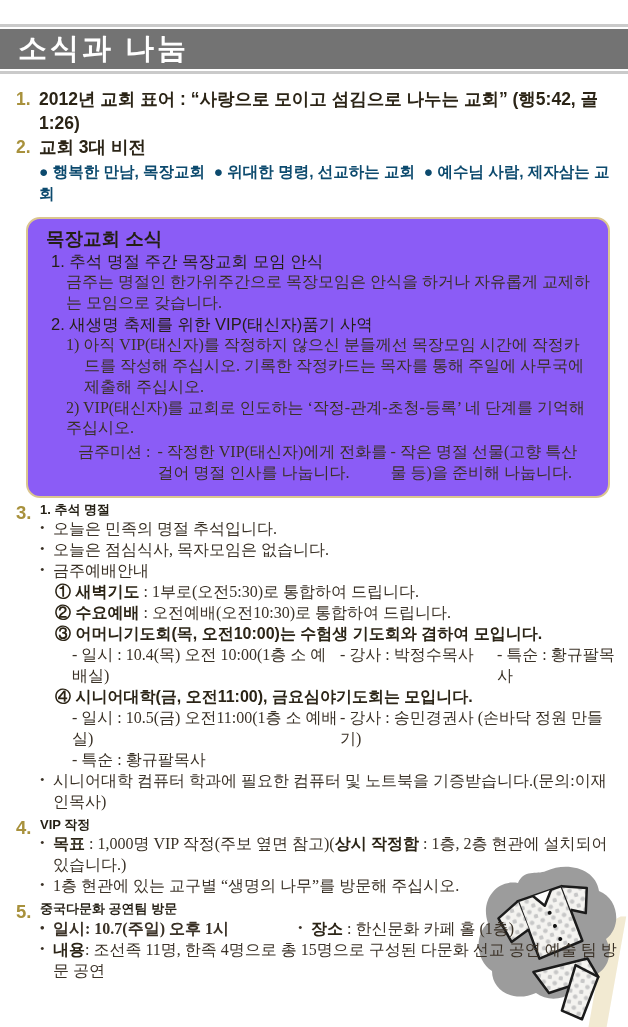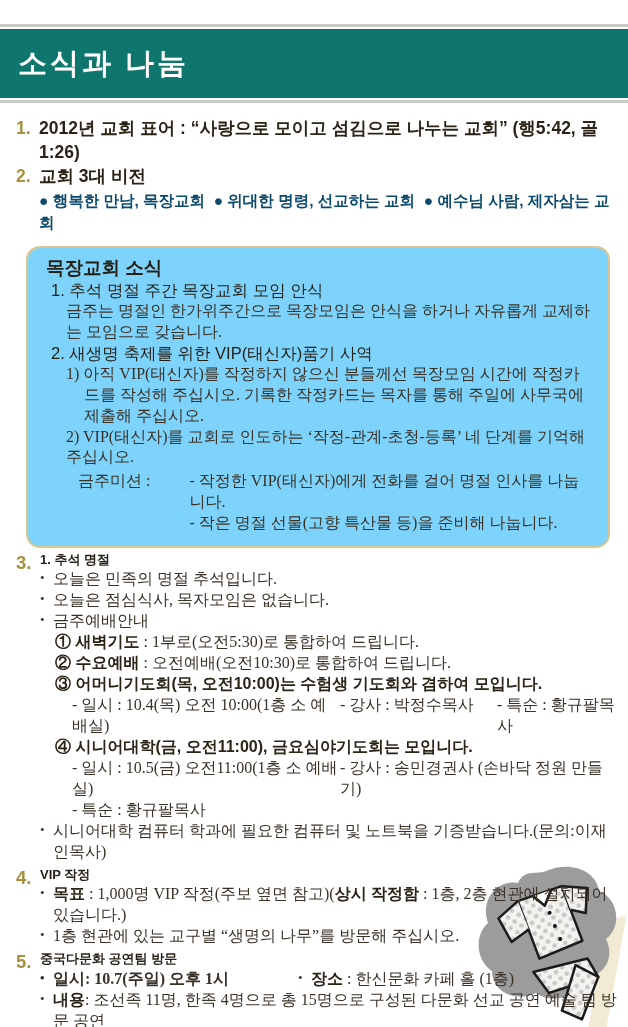--- a/index.html
+++ b/index.html
@@ -8,21 +8,21 @@
     width: 628px; height: 1027px;
     position: relative; overflow: hidden;
     background: #ffffff;
     color: #3a3126;
     font-family: "Liberation Serif", serif;
   }
   
   .rule { height: 3px; background: #cacaca; }
   .rule-top { margin-top: 24px; }
   .gold-bar {
-    height: 69px; background: #0f766e;
+    height: 40px; background: #737373;
     margin: 2px 0;
     display: flex; align-items: center;
     padding-left: 18px;
   }
   .gold-title {
     color: #fff; font-family: "Liberation Sans", sans-serif;
     font-size: 29px; font-weight: bold; letter-spacing: 3px;
   }
   
   .content { padding: 14px 10px 0 16px; position: relative; z-index: 2; }
@@ -32,39 +32,39 @@
   }
   .num-item .num { color: #a8913c; min-width: 23px; }
   .vision {
     font-family: "Liberation Sans", sans-serif; font-weight: bold;
     font-size: 15.5px; line-height: 1.4; padding-left: 23px;
     margin-top: 2px; color: #0c4a6e; white-space: pre-wrap;
   }
   
   .box {
     margin: 12px 8px 4px 10px;
-    background: #7dd3fc;
+    background: #8b5cf6;
     border: 2px solid #dbc68f;
     border-radius: 14px;
     padding: 8px 16px 12px 18px;
   }
   .box-title {
     font-family: "Liberation Sans", sans-serif; font-weight: bold;
     font-size: 18.5px; color: #241f14; line-height: 1.3;
   }
   .box-item-title {
     font-family: "Liberation Sans", sans-serif; font-weight: normal;
     font-size: 16.5px; color: #241f14; 
     padding-left: 5px; line-height: 1.3;
   }
   .box-body { font-size: 16px; line-height: 1.3; padding-left: 20px; font-family: Liberation Serif, serif; }
   .hang { padding-left: 38px; text-indent: -18px; }
-  .mission { display: flex; padding-left: 32px; font-size: 16px; line-height: 1.3; margin-top: 3px; gap: 32px; }
+  .mission { display: flex; padding-left: 32px; font-size: 16px; line-height: 1.3; margin-top: 3px; }
   .mission-label { white-space: nowrap; margin-right: 7px; }
-  .mission-lines { display: flex; flex-direction: column; }
+  .mission-lines { display: flex; flex-direction: row; }
   
   .sec { display: flex; margin-top: 4px; }
   .sec-num {
     font-family: "Liberation Sans", sans-serif; font-weight: bold;
     font-size: 18.5px; color: #a8913c; min-width: 24px; line-height: 1.2;
   }
   .sec-body { flex: 1; min-width: 0; }
   .sec-title {
     font-family: "Liberation Sans", sans-serif; font-weight: bold;
     font-size: 13px; color: #241f14; line-height: 1.2; margin-bottom: 2px;

